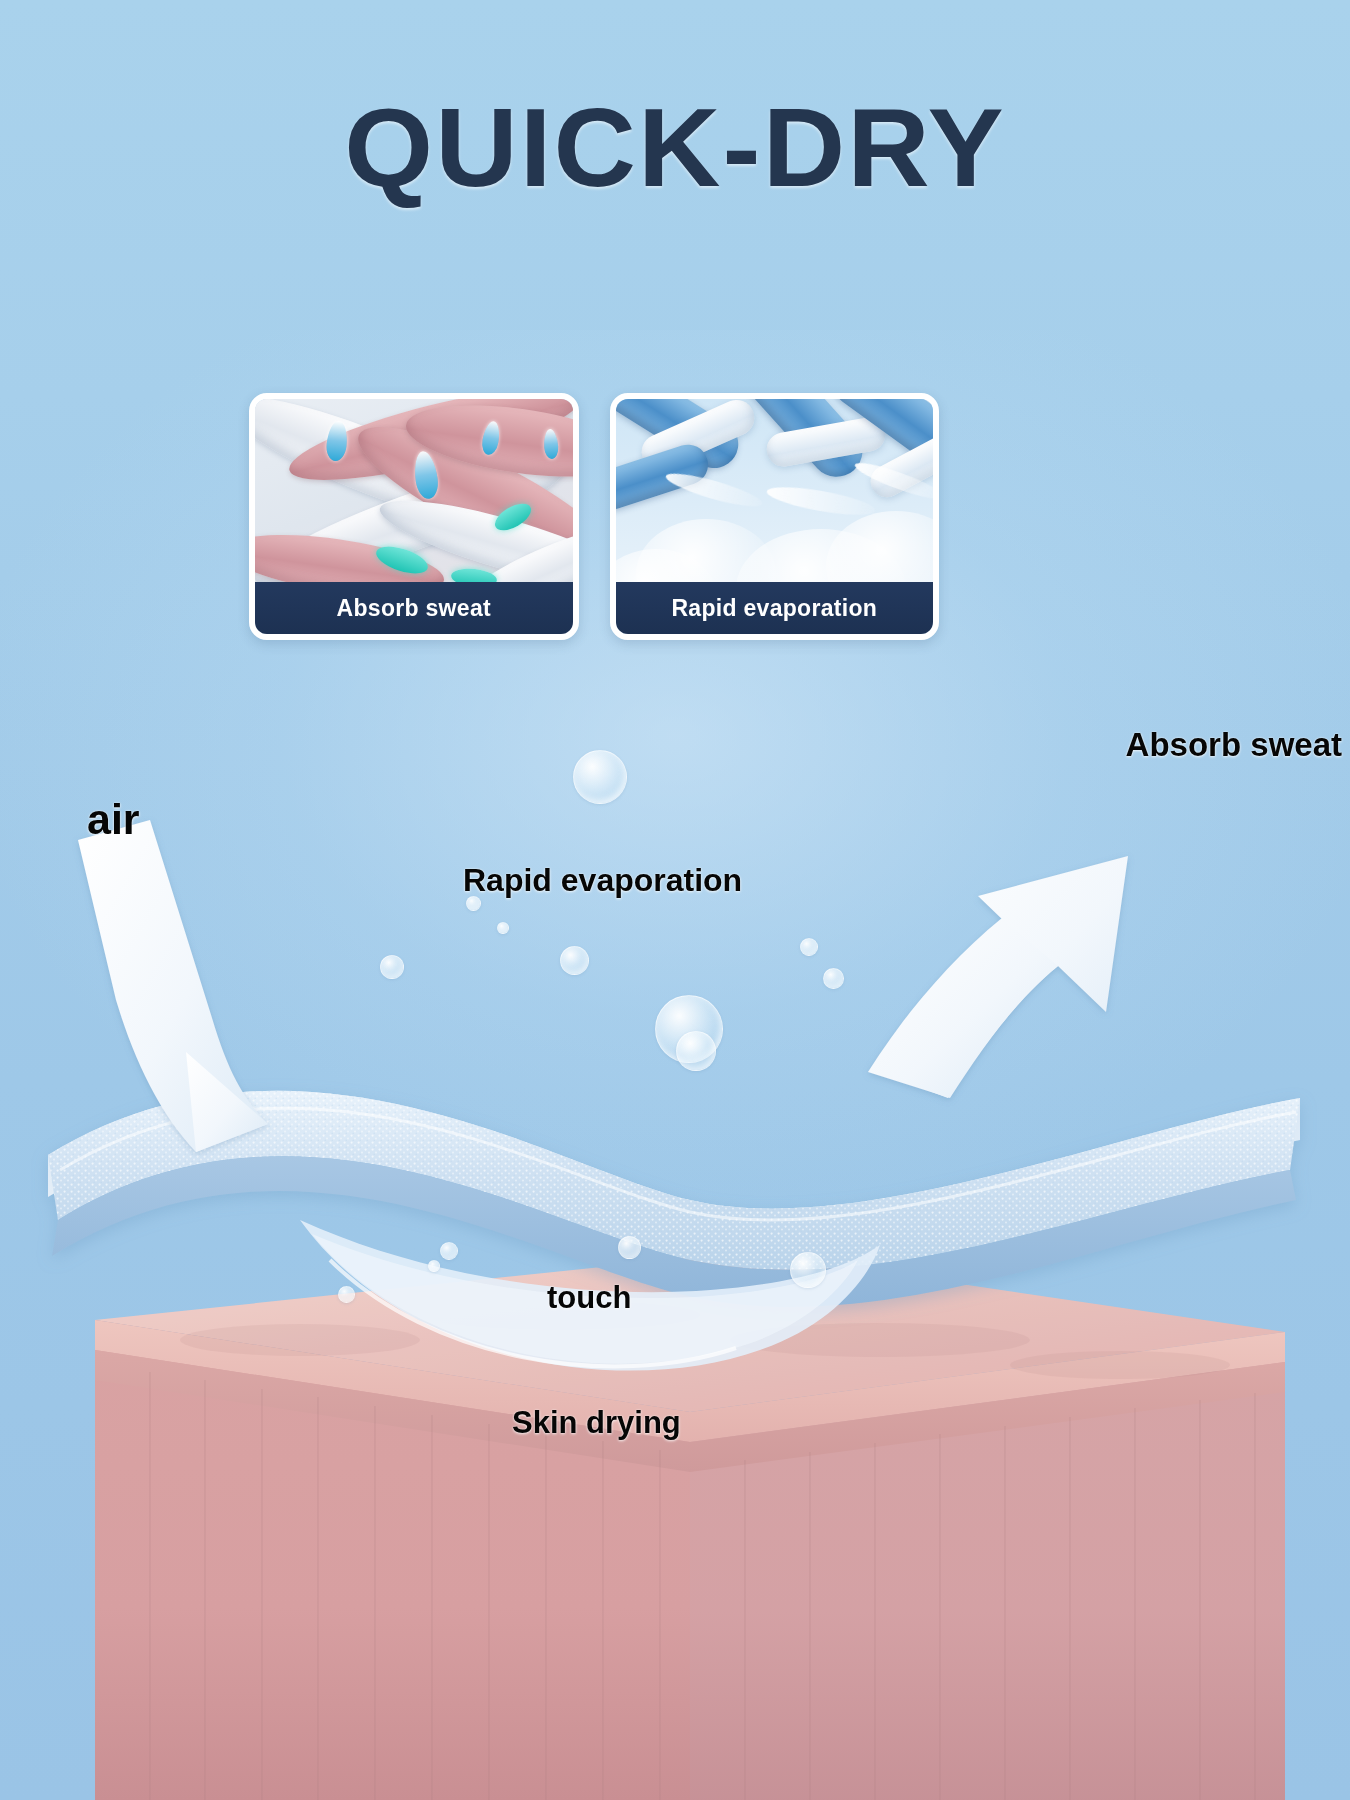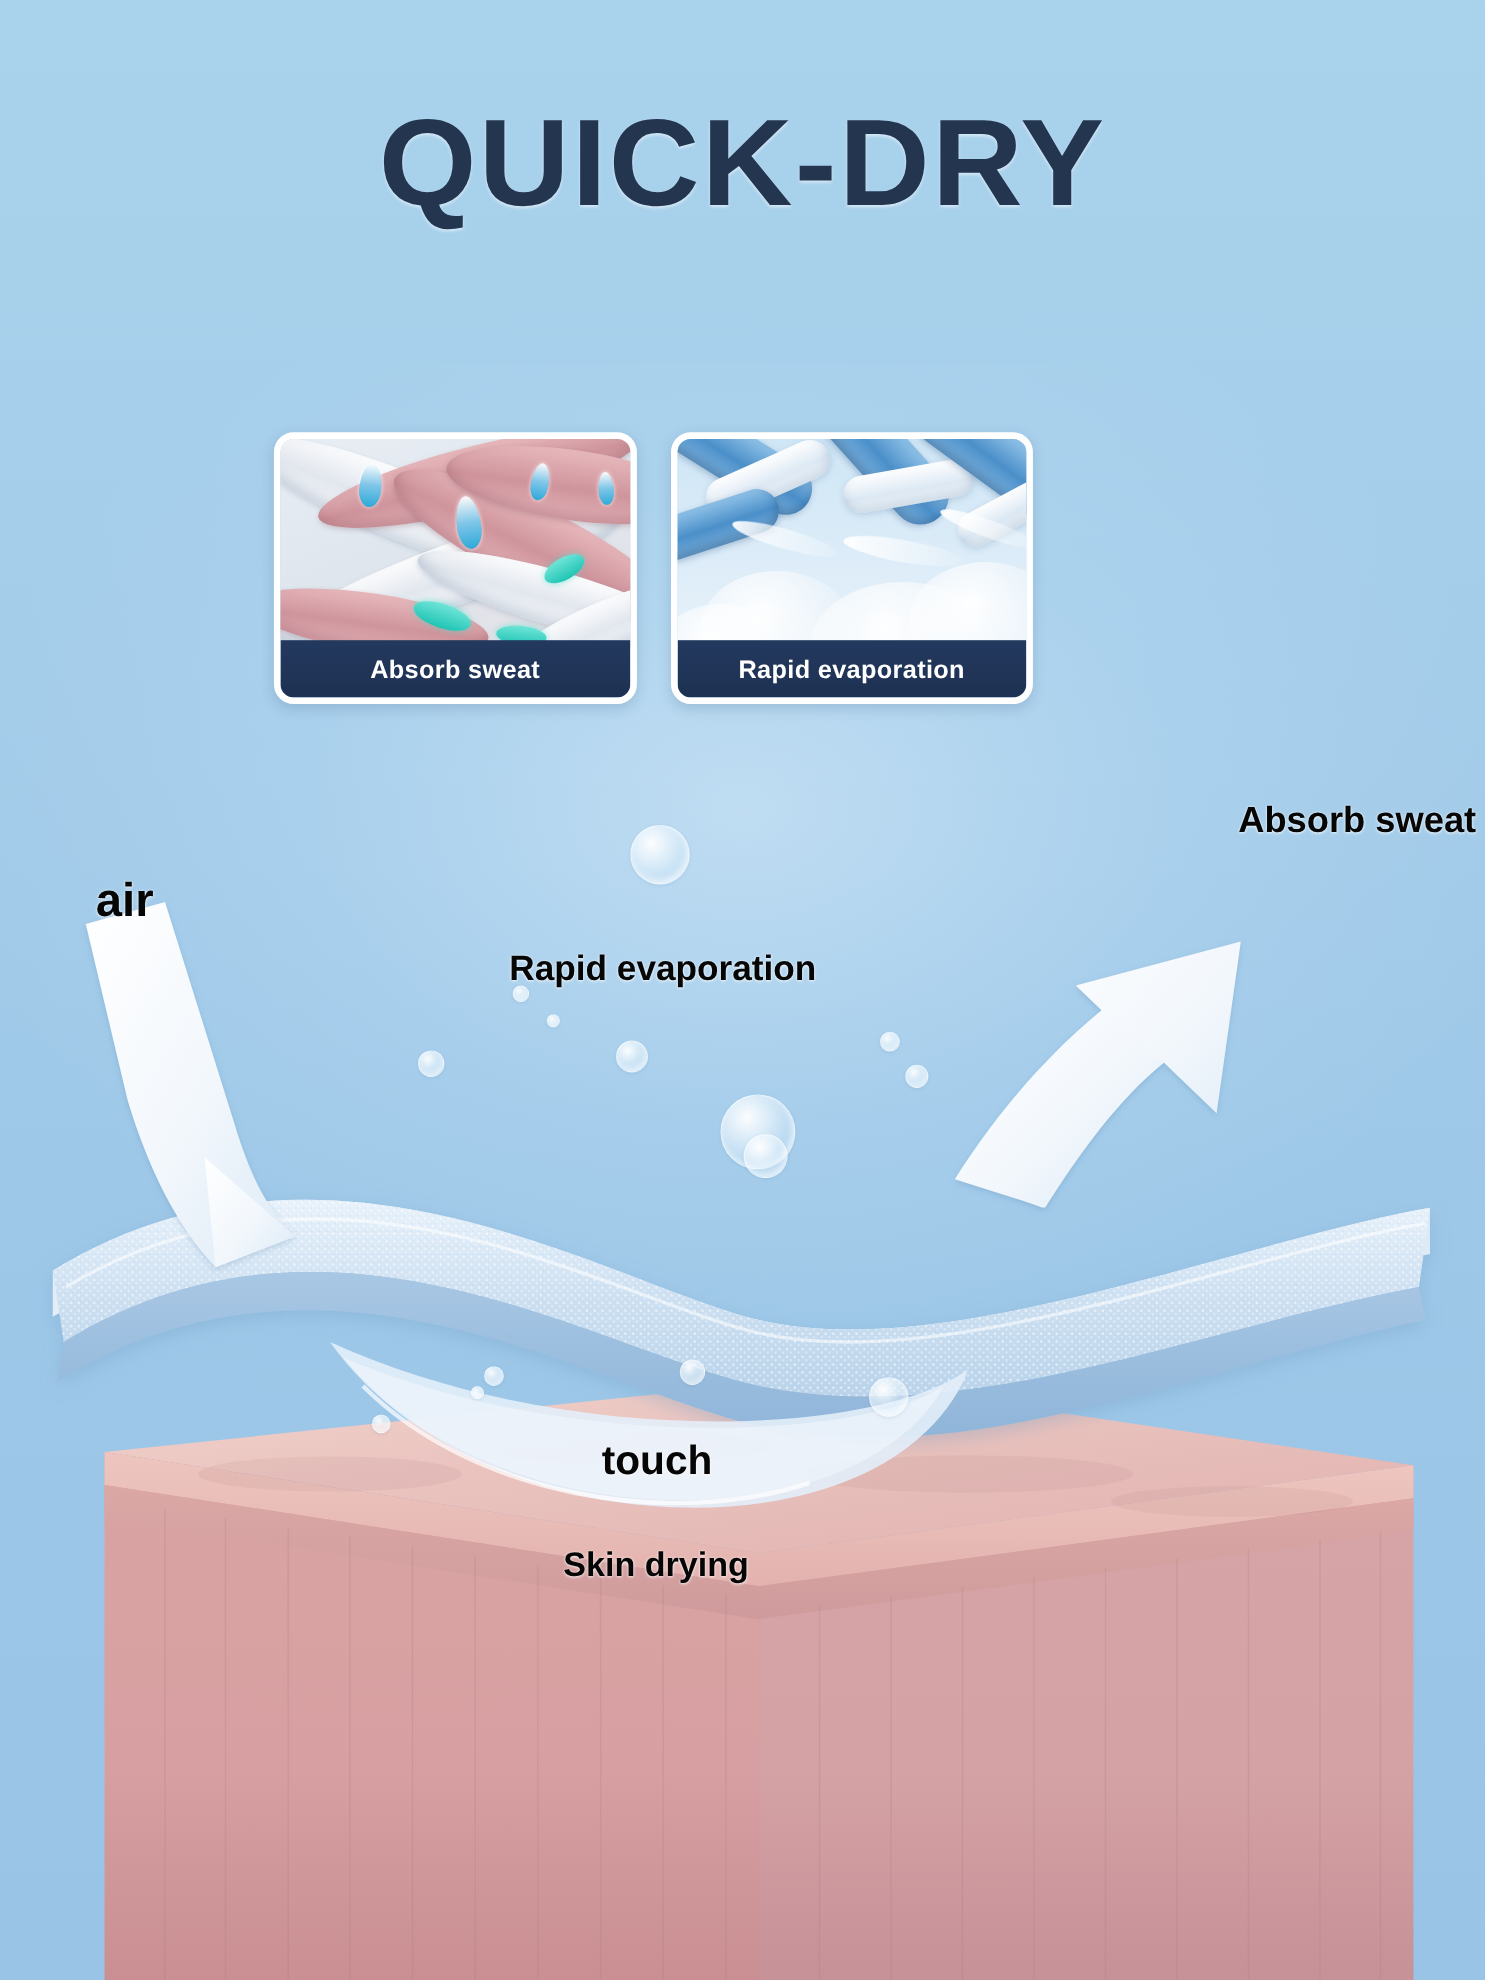--- a/index.html
+++ b/index.html
@@ -192,22 +192,21 @@
     margin-left: 32px;
   }
   .lbl-evap {
     left: 463px;
     top: 162px;
     font-size: 32px;
   }
   .lbl-touch {
     left: 547px;
     top: 580px;
-    font-size: 37px;
-    margin-top: 27px;
+    font-size: 31px;
   }
   .lbl-skin {
     left: 512px;
     top: 705px;
     font-size: 31px;
   }
 
   .svg-layer {
     position: absolute;
     inset: 0;

